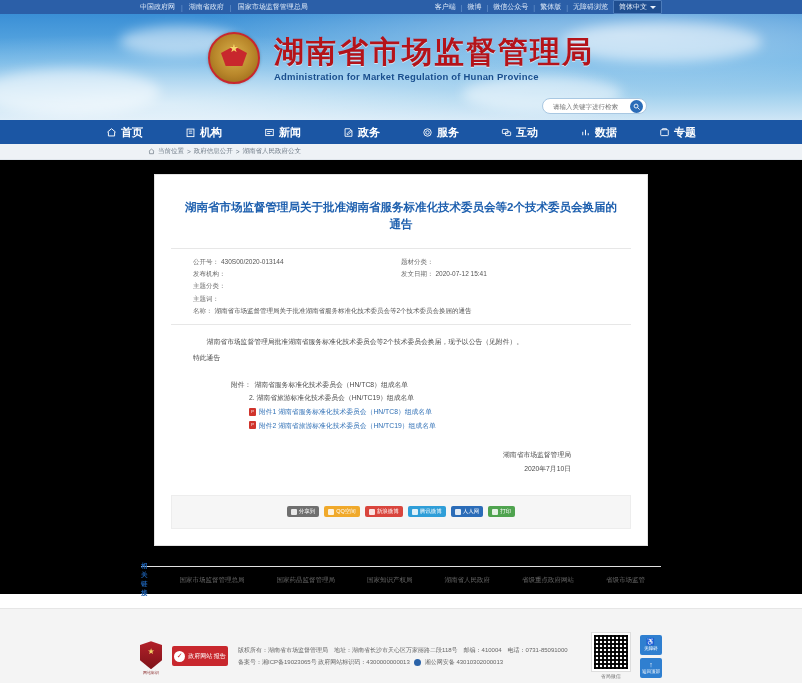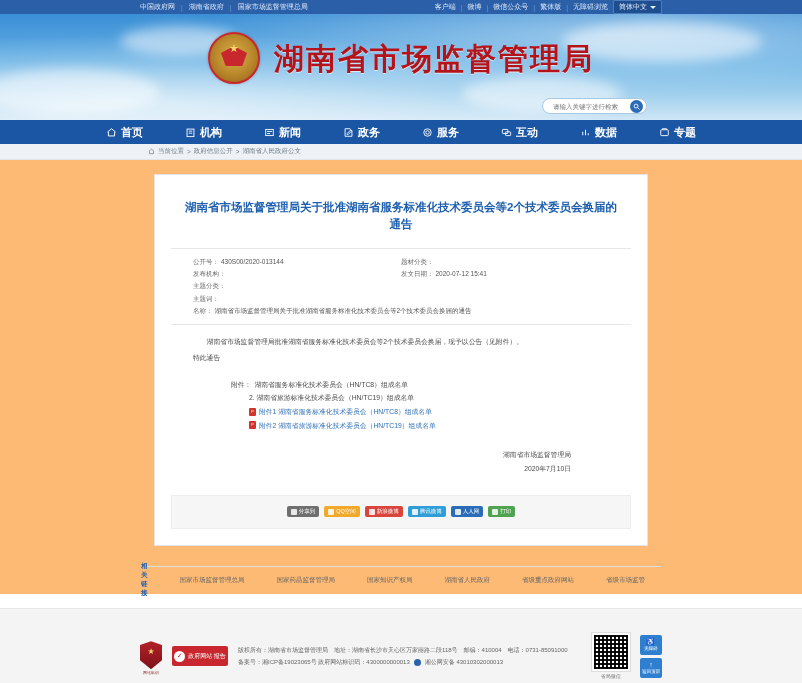--- a/index.html
+++ b/index.html
@@ -166,21 +166,21 @@
     display: flex; align-items: center;
     padding-left: 148px;
     font-size: 6.5px;
     color: #6f7b87;
     gap: 3px;
   }
   .crumb-home { width: 7px; height: 7px; }
 
   
   .content-bg {
-    background: #fdba74;
+    background: #000000;
     padding: 14px 0 0 0;
   }
   .card {
     width: 494px;
     margin: 0 auto;
     background: #fff;
     border: 1px solid #e3e3e3;
     padding: 18px 16px 16px 16px;
   }
   .doc-title {
@@ -359,20 +359,21 @@
   <div class="banner">
     <div class="cloud" style="left:-20px; top:55px; width:180px; height:46px;"></div>
     <div class="cloud" style="left:120px; top:12px; width:120px; height:30px;"></div>
     <div class="cloud" style="right:40px; top:8px; width:200px; height:40px;"></div>
     <div class="cloud" style="right:180px; top:62px; width:160px; height:36px;"></div>
 
     <div class="banner-inner">
       <div class="emblem"></div>
       <div class="title-block">
         <div class="site-title">湖南省市场监督管理局</div>
+        <div class="site-subtitle">Administration for Market Regulation of Hunan Province</div>
       </div>
     </div>
 
     <div class="search-wrap">
       <input type="text" placeholder="请输入关键字进行检索" style="">
       <span class="search-btn">
         <svg viewBox="0 0 16 16" fill="none" stroke="#fff" stroke-width="2">
             <circle cx="7" cy="7" r="4.5"></circle>
             <line x1="10.5" y1="10.5" x2="15" y2="15"></line>
           </svg>

